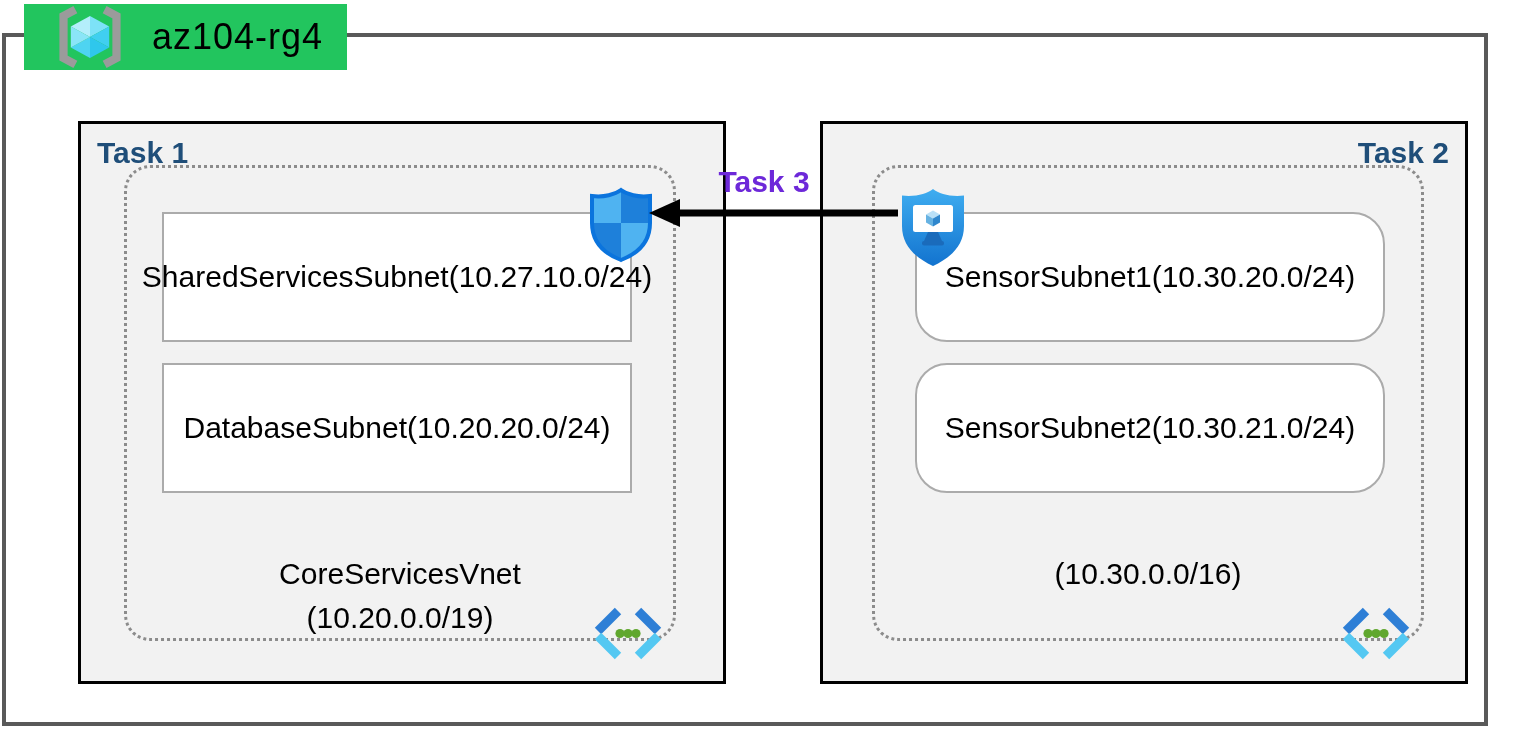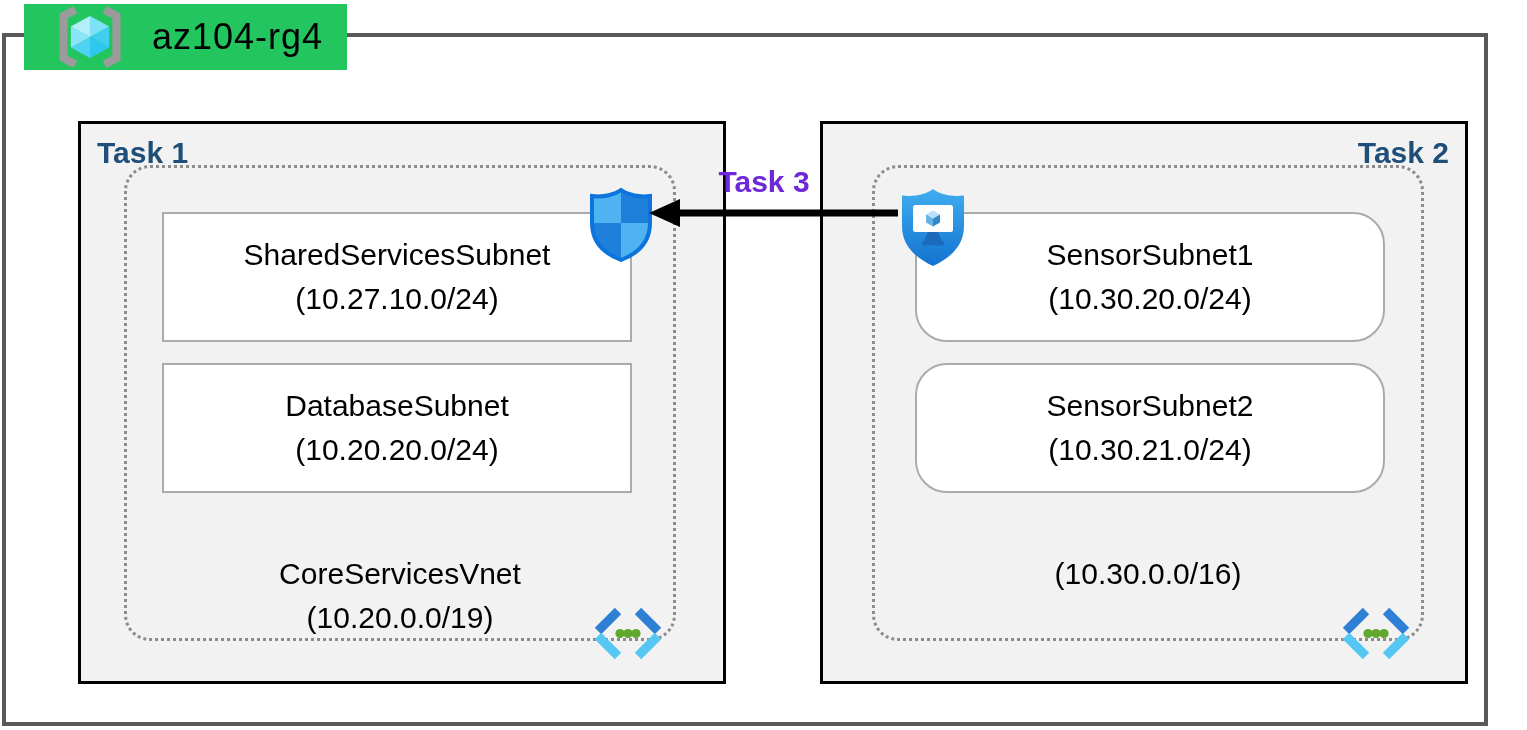--- a/index.html
+++ b/index.html
@@ -29,21 +29,21 @@
   .task2 .task-label{right:16px;}
   .vnet-box{
     position:absolute;top:41px;width:552px;height:476px;
     border:3px dotted #8c8c8c;border-radius:26px;box-sizing:border-box;
   }
   .task1 .vnet-box{left:43px;}
   .task2 .vnet-box{left:49px;}
   .subnet{
     position:absolute;width:470px;height:130px;background:#fff;
     border:2px solid #ababab;box-sizing:border-box;
-    display:flex;flex-direction:column;align-items:center;justify-content:center;
+    display:flex;align-items:center;justify-content:center;
     font-size:30px;line-height:44px;text-align:center;
   }
   .task1 .subnet{left:35px;}
   .task2 .subnet{left:40px;border-radius:32px;}
   .subnet.s1{top:44px;}
   .subnet.s2{top:195px;}
   .vnet-name{
     position:absolute;left:0;right:0;top:368px;text-align:center;
     font-size:30px;line-height:44px;margin-top:16px;
   }

